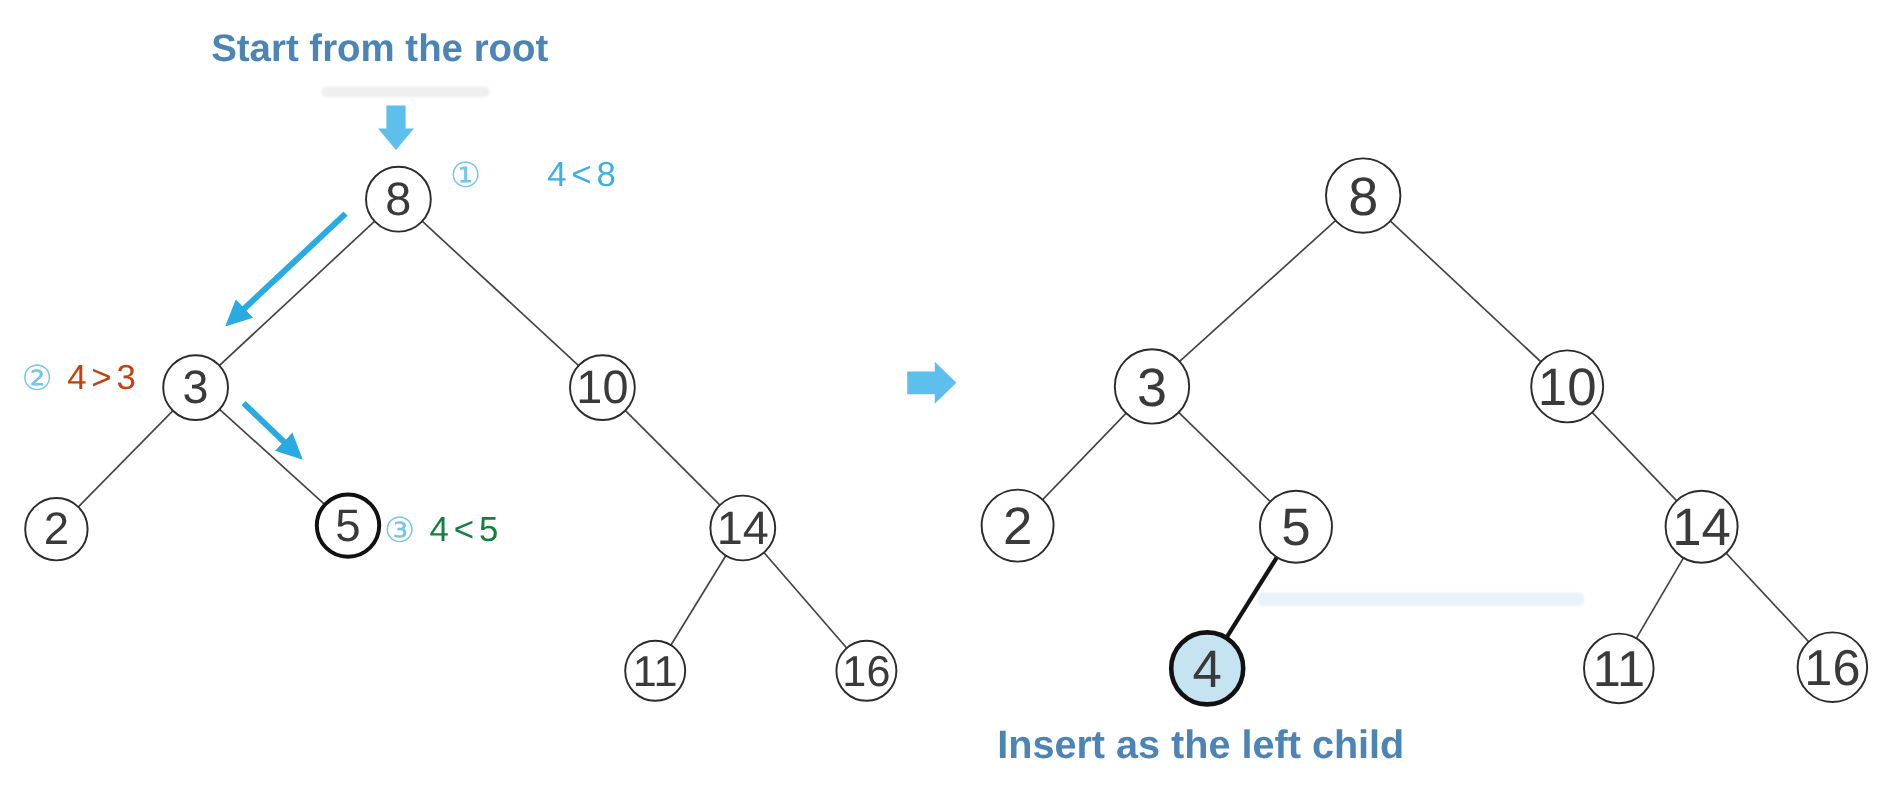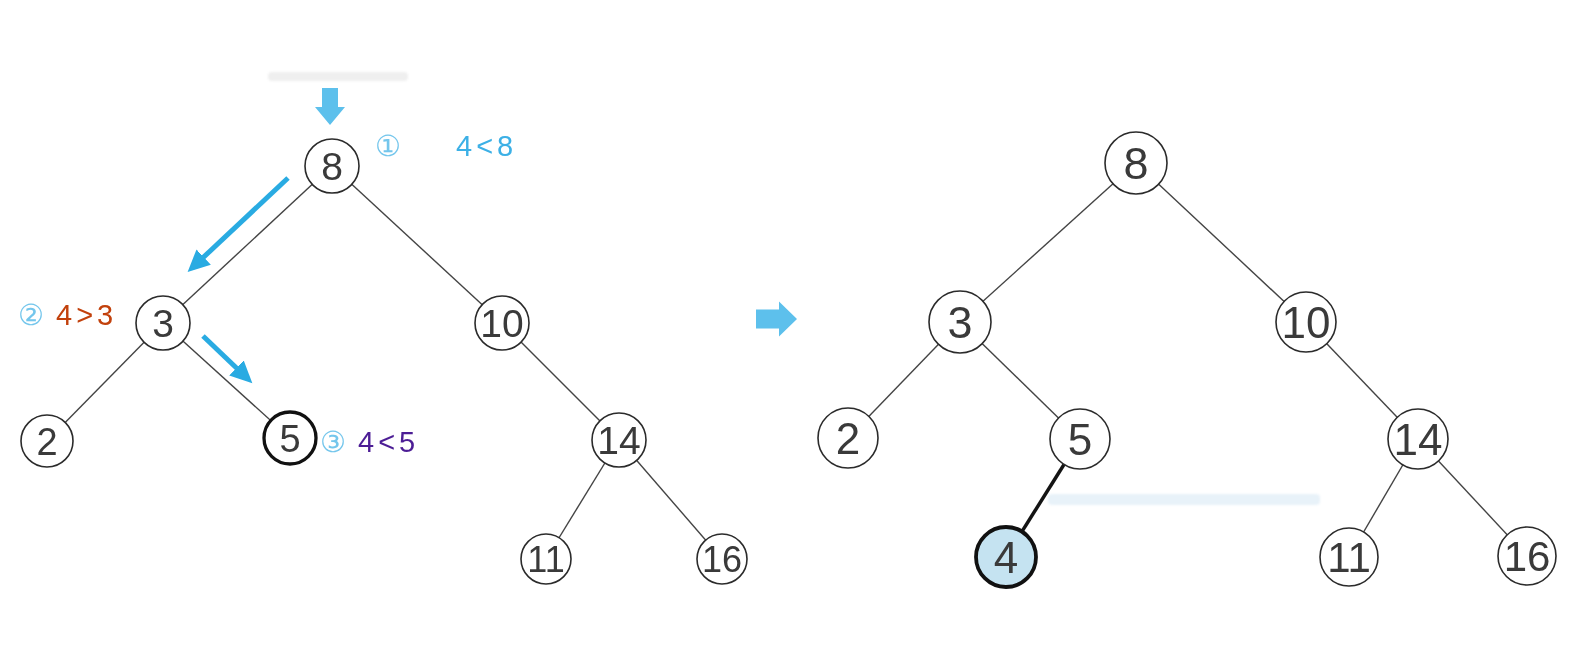--- a/index.html
+++ b/index.html
@@ -108,27 +108,29 @@
       <text x="1418" y="439.6" text-anchor="middle" dominant-baseline="central" fill="#3a3a3a" font-family="&quot;Liberation Sans&quot;, sans-serif" font-size="44">14</text>
       <circle cx="1349" cy="557" r="29" fill="#ffffff" stroke="#2b2b2b" stroke-width="1.6"></circle>
       <text x="1349" y="557.58" text-anchor="middle" dominant-baseline="central" fill="#3a3a3a" font-family="&quot;Liberation Sans&quot;, sans-serif" font-size="42">11</text>
       <circle cx="1527" cy="556" r="29" fill="#ffffff" stroke="#2b2b2b" stroke-width="1.6"></circle>
       <text x="1527" y="556.58" text-anchor="middle" dominant-baseline="central" fill="#3a3a3a" font-family="&quot;Liberation Sans&quot;, sans-serif" font-size="42">16</text>
     </svg>
 
   <div class="smudge smudge-top"></div>
   <div class="smudge smudge-right"></div>
 
+  <div class="label start" style="color: rgb(76, 133, 181);">Start from the root</div>
+  <div class="label insert" style="color: rgb(76, 133, 181);">Insert as the left child</div>
 
   <div class="ann ann1">
     <span class="marker" style="color: rgb(116, 198, 236);">①</span>
     <span class="expr" style="color: rgb(60, 176, 230); margin-left: 43px;">4&lt;8</span>
   </div>
   <div class="ann ann2">
     <span class="marker" style="color: rgb(116, 198, 236);">②</span>
     <span class="expr" style="color: #c2410c;">4&gt;3</span>
   </div>
   <div class="ann ann3">
     <span class="marker" style="color: rgb(116, 198, 236);">③</span>
-    <span class="expr" style="color: #4c1d95;">4&lt;5</span>
+    <span class="expr" style="color: #15803d;">4&lt;5</span>
   </div>
 
 </div>
 
 </body></html>

